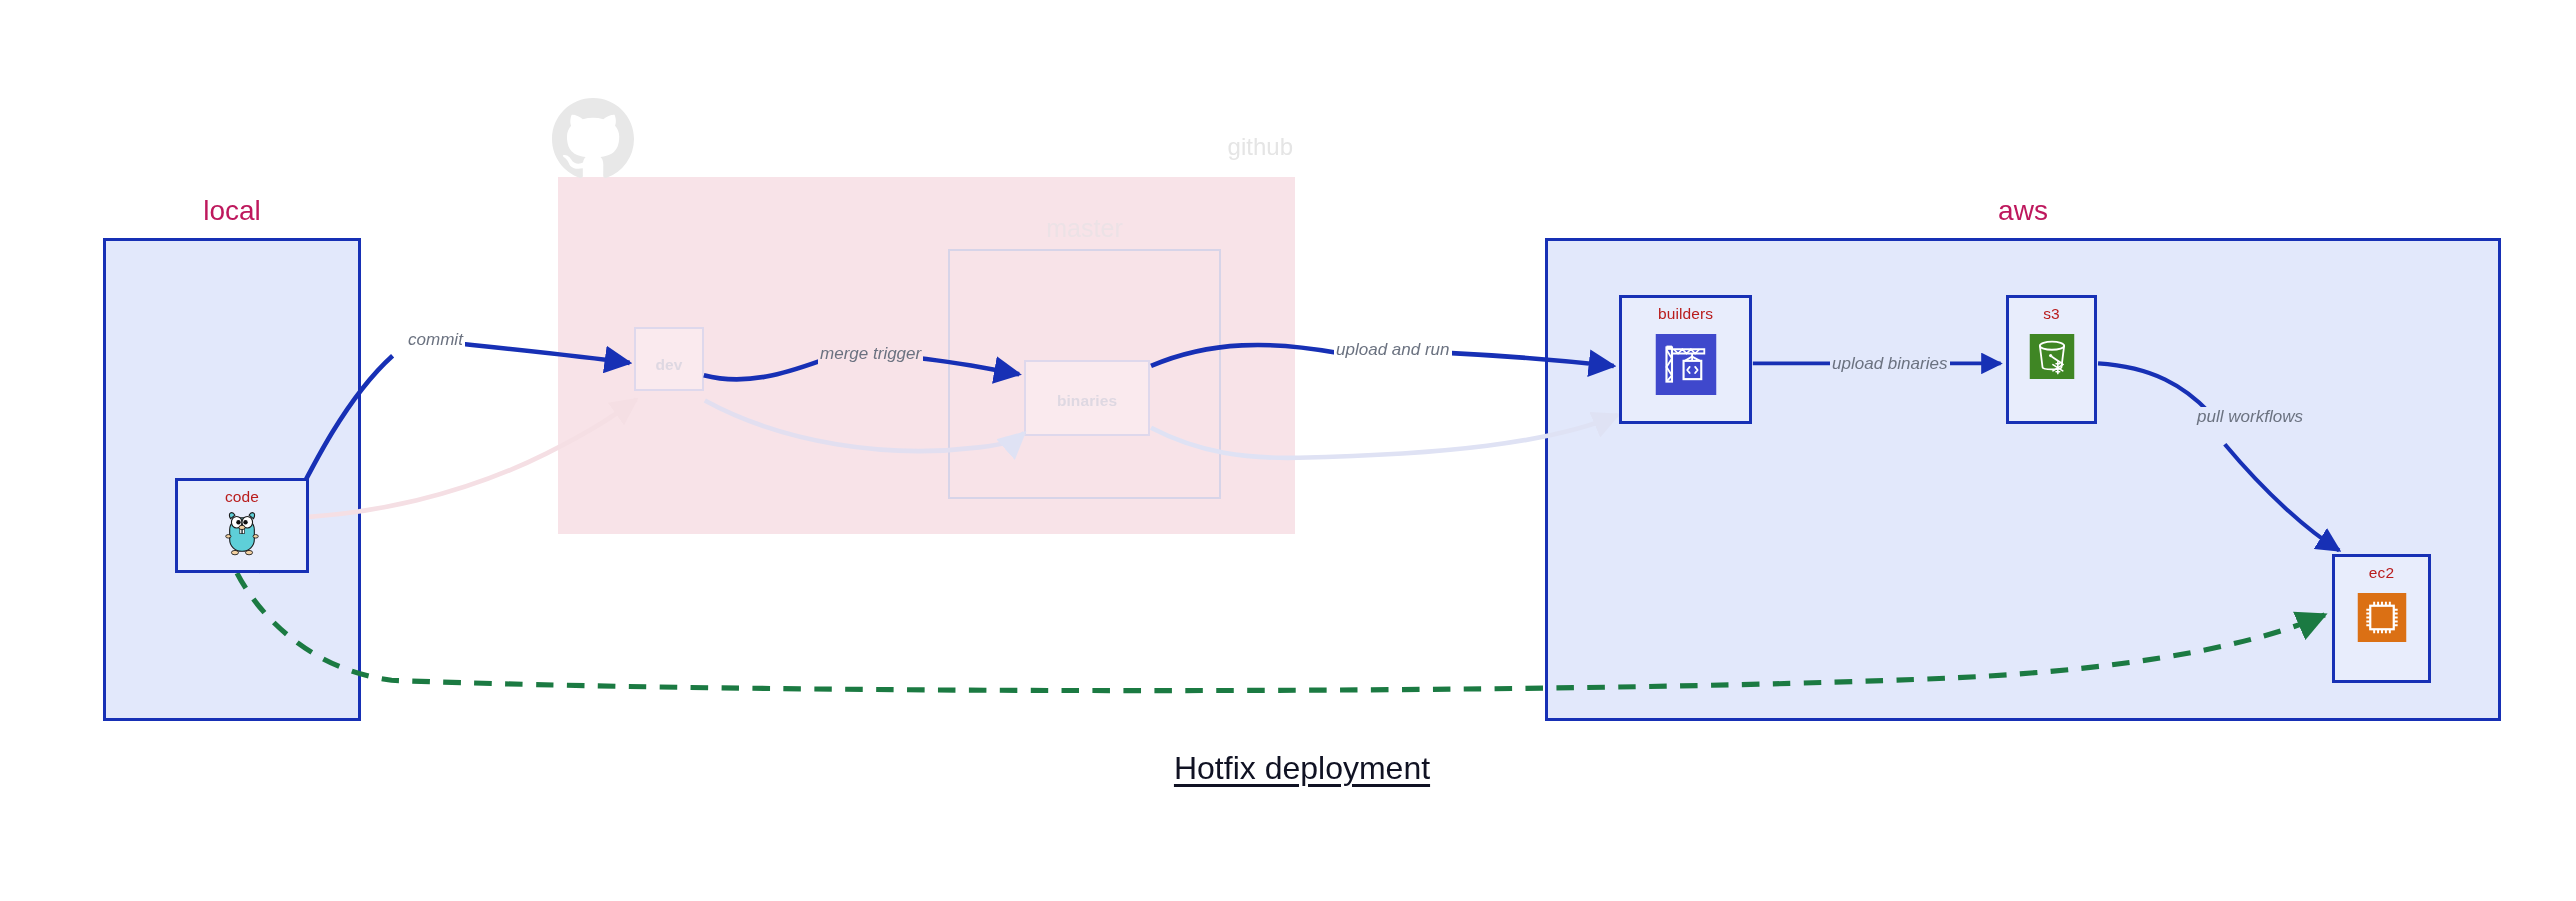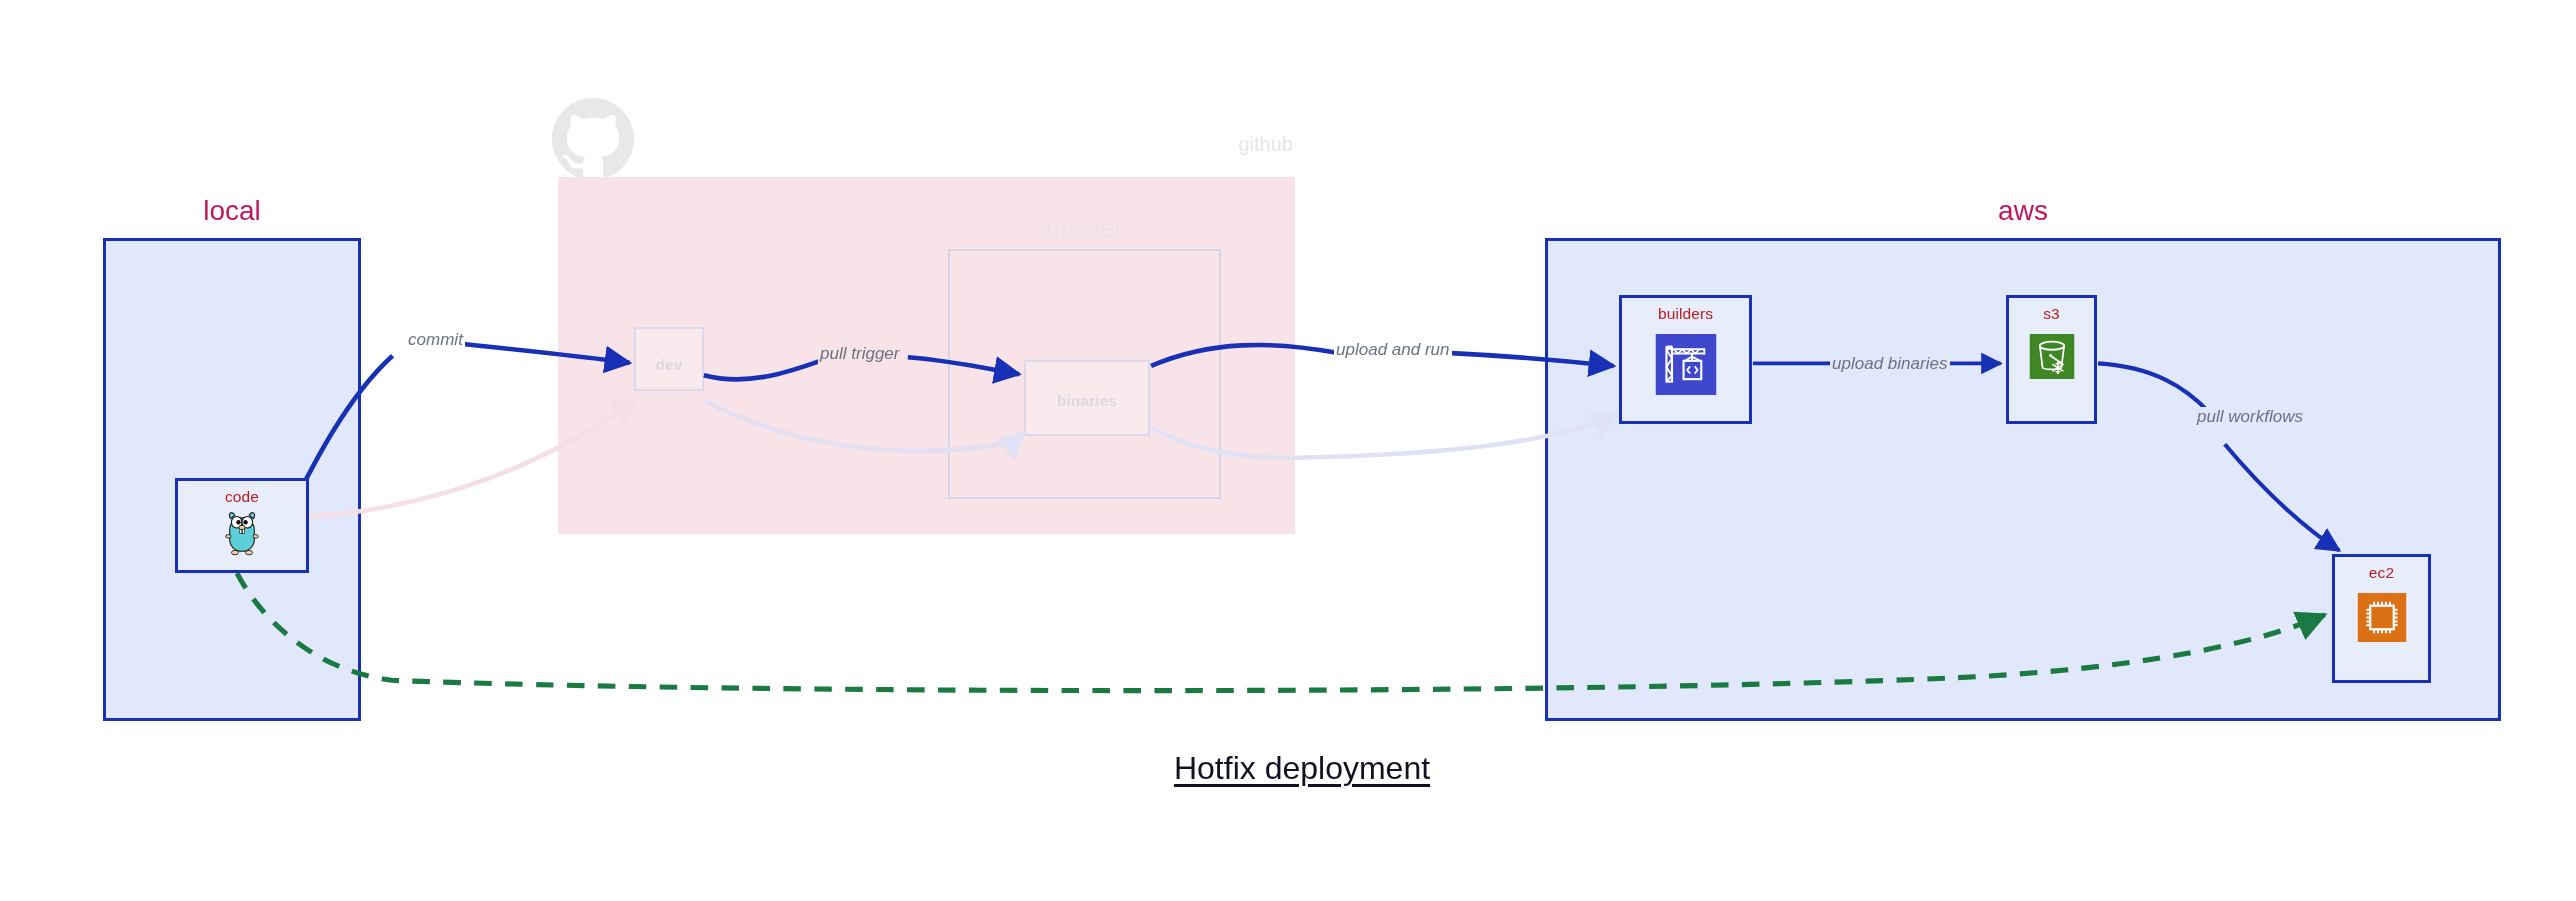--- a/index.html
+++ b/index.html
@@ -17,21 +17,21 @@
               background:transparent;border:2.1px solid #d7d4e8;}
   .grp-aws{left:1545px;top:238px;width:956px;height:483px;
            background:#e2e8fb;border:3.1px solid #1730b5;}
 
   
   .grp-title{position:absolute;text-align:center;white-space:nowrap;
              font-size:28px;color:#be185d;font-weight:400;}
   .t-local{left:103px;top:195px;width:258px;}
   .t-aws{left:1545px;top:195px;width:956px;}
   .t-github{position:absolute;left:1097px;top:133px;width:196px;
-            text-align:right;font-size:20px;color:#e5e5e5;}
+            text-align:right;font-size:24px;color:#e5e5e5;}
   .t-master{position:absolute;left:948px;top:214px;width:273px;
             text-align:center;font-size:25px;color:#ece2e6;}
 
   
   .node{position:absolute;box-sizing:border-box;background:#e8edfc;
         border:3.1px solid #1730b5;}
   .node-label{position:absolute;left:0;right:0;top:7.2px;text-align:center;
               font-size:15.5px;font-weight:400;color:#b91c1c;letter-spacing:0.1px;}
   .node-icon{position:absolute;left:50%;transform:translateX(-50%);}
 
@@ -129,21 +129,21 @@
     <path d="M 3402 705 L 3552 705" fill="none" stroke="#1730b5" stroke-width="7"></path>
     <path d="M 3752 705 L 3883 705" fill="none" stroke="#1730b5" stroke-width="7" marker-end="url(#ahBlue)"></path>
 
     <path d="M 4072 705 C 4180 712 4240 750 4288 800" fill="none" stroke="#1730b5" stroke-width="8"></path>
     <path d="M 4318 862 C 4400 960 4480 1030 4540 1068" fill="none" stroke="#1730b5" stroke-width="8" marker-end="url(#ahBlue)"></path>
 
     <path d="M 460 1112 C 500 1190 600 1300 760 1320 C 1400 1345 3000 1350 3800 1315 C 4150 1298 4380 1250 4512 1193" fill="none" stroke="#1b7a42" stroke-width="10" stroke-dasharray="34 26" marker-end="url(#ahGreen)"></path>
   </svg>
 
   <div class="edge-label el-commit">commit</div>
-  <div class="edge-label el-merge">pull trigger</div>
+  <div class="edge-label el-merge">merge trigger</div>
   <div class="edge-label el-upload-run">upload and run</div>
   <div class="edge-label el-upload-bin">upload binaries</div>
   <div class="edge-label el-pull">pull workflows</div>
 
   <div class="node n-code">
     <div class="node-label">code</div>
     <svg class="node-icon" style="top:28px;width:44px;height:52px" viewBox="0 0 100 118">
       <rect x="22" y="20" width="56" height="76" rx="27" fill="#5ecfd8" stroke="#1a1a1a" stroke-width="2.5"></rect>
       <path d="M24 22 C16 8 28 4 34 14 Z" fill="#5ecfd8" stroke="#1a1a1a" stroke-width="2.5"></path>
       <path d="M76 22 C84 8 72 4 66 14 Z" fill="#5ecfd8" stroke="#1a1a1a" stroke-width="2.5"></path>

